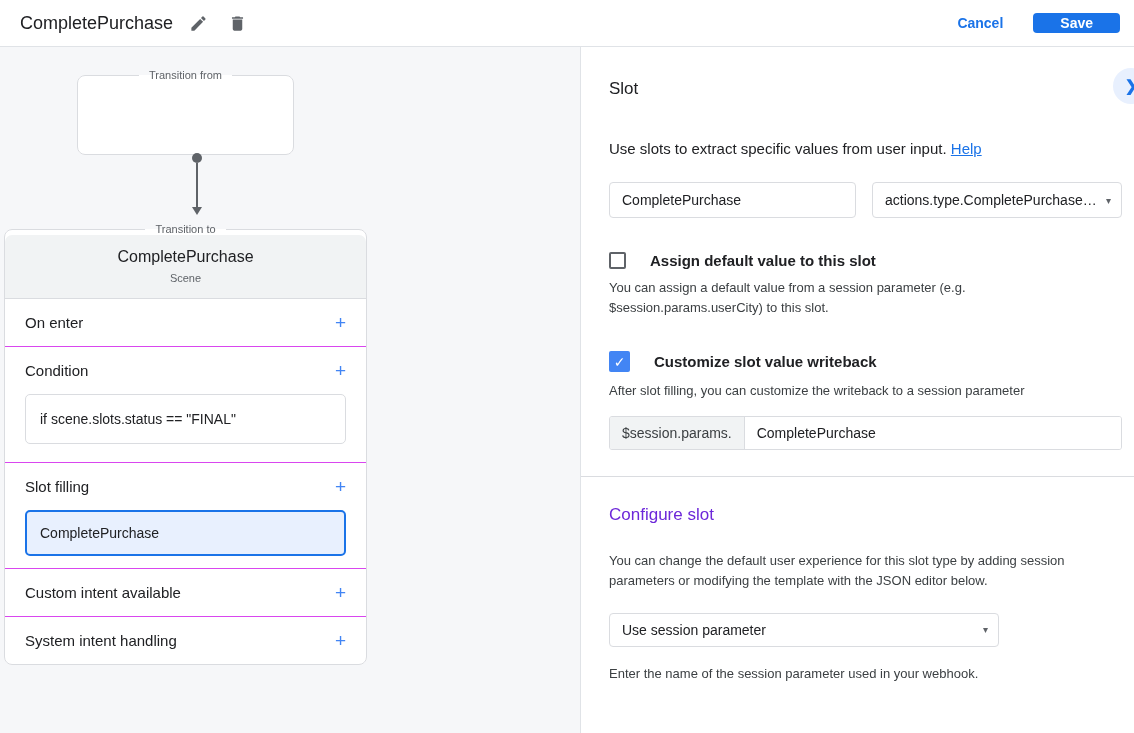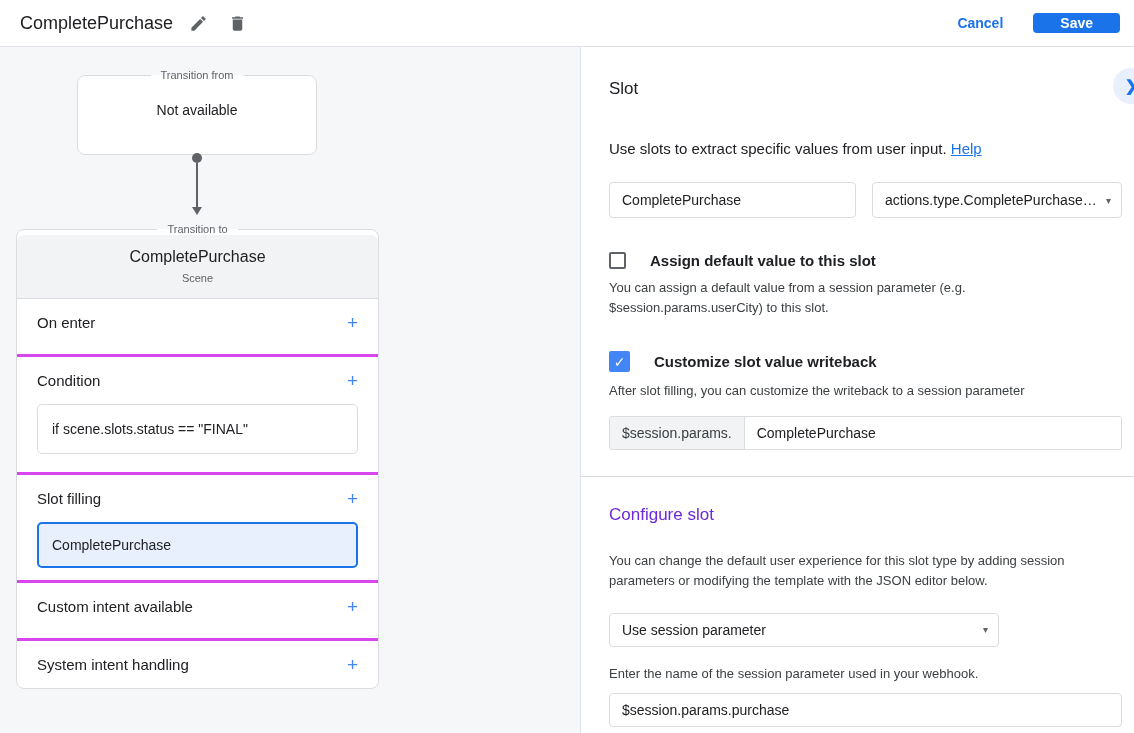--- a/index.html
+++ b/index.html
@@ -31,41 +31,41 @@
   .right-panel { flex:1; background:#fff; border-left:1px solid #e0e3e7; position:relative; }
   .rp-content { padding:0 13px 20px 28px; }
   
   fieldset.flow-box {
     position:absolute; margin:0; padding:0; background:#fff;
     border:1px solid #dadce0; border-radius:8px;
   }
   fieldset.flow-box legend {
     margin:0 auto; padding:0 10px; font-size:11px; color:#5f6368; text-align:center;
   }
-  .from-box { left:77px; top:22px; width:240px; height:86px; }
+  .from-box { left:77px; top:22px; width:217px; height:86px; }
   .from-content { height:58px; display:flex; align-items:center; justify-content:center; font-size:14px; color:#202124; }
   .connector { position:absolute; left:191px; top:106px; width:12px; height:70px; }
   .connector .dot { width:10px; height:10px; border-radius:50%; background:#5f6368; margin:0 auto; }
   .connector .line { width:2px; height:44px; background:#5f6368; margin:0 auto; }
   .connector .arrow {
     width:0; height:0; margin:0 auto;
     border-left:5px solid transparent; border-right:5px solid transparent; border-top:8px solid #5f6368;
   }
-  .scene-card { left:16px; top:176px; width:363px; }
+  .scene-card { left:4px; top:176px; width:363px; }
   .scene-header {
     background:#f1f3f4; border-bottom:1px solid #dadce0; border-radius:7px 7px 0 0;
     text-align:center; padding:13px 10px 14px;
   }
   .scene-title { font-size:16px; color:#202124; }
   .scene-subtitle { font-size:11px; color:#5f6368; margin-top:6px; }
   .section-row {
     display:flex; align-items:center; justify-content:space-between;
     padding:15px 20px; cursor:pointer;
   }
-  .section-row + .section-row, .section-divider { border-top:3px solid #d946ef;margin-top:8px; }
+  .section-row + .section-row, .section-divider { border-top:1px solid #d946ef; }
   .section-label { font-size:15px; color:#202124; }
   .plus { color:#4285f4; font-size:19px; line-height:14px; }
   .inner-card {
     margin:0 20px 18px; border:1px solid #dadce0; border-radius:5px;
     padding:16px 14px; font-size:14px; color:#202124; background:#fff; cursor:pointer;
   }
   .inner-card.compact { padding:14px; margin-bottom:12px; }
   .inner-card.selected {
     border:2px solid #1a73e8; background:#e8f0fe; padding:13px;
   }
@@ -139,21 +139,20 @@
   <button class="btn-text">Cancel</button>
   <button class="btn-primary">Save</button>
 </div>
 
 <div class="main">
 
   <div class="left-panel">
 
     <fieldset class="flow-box from-box">
       <legend>Transition from</legend>
-      <div class="from-content">Not available</div>
     </fieldset>
 
     <div class="connector">
       <div class="dot"></div>
       <div class="line"></div>
       <div class="arrow"></div>
     </div>
 
     <fieldset class="flow-box scene-card">
       <legend>Transition to</legend>
@@ -236,16 +235,15 @@
 
       <h2 class="cfg-title">Configure slot</h2>
       <p class="cfg-desc">You can change the default user experience for this slot type by adding session parameters or modifying the template with the JSON editor below.</p>
 
       <div class="dropdown method-dropdown">
         <span class="dd-text">Use session parameter</span>
         <span class="caret">▾</span>
       </div>
 
       <p class="param-helper">Enter the name of the session parameter used in your webhook.</p>
-      <input class="text-input param-input" value="$session.params.purchase" style="">
     </div>
   </div>
 </div>
 
 </body></html>

